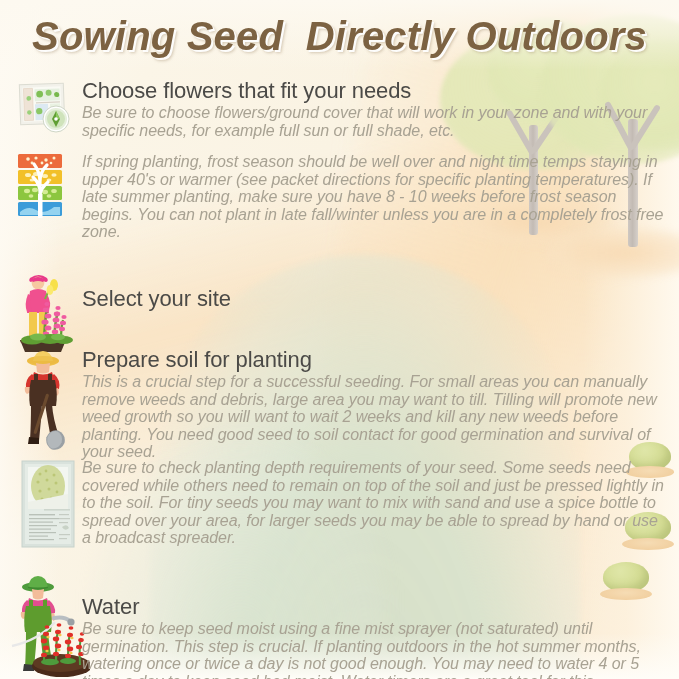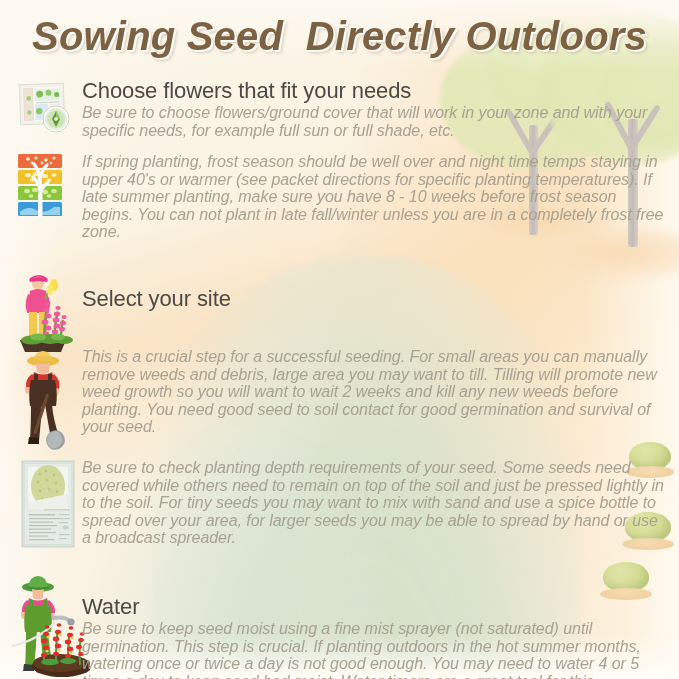--- a/index.html
+++ b/index.html
@@ -371,20 +371,21 @@
 
           <path d="M15 90 l10 1 l0 6 l-11 0 z" fill="#2f1d12"></path>
           <path d="M37 89 l9 -3 l2 6 l-10 3 z" fill="#2f1d12"></path>
 
           <rect x="26" y="46" width="3.2" height="42" rx="1.5" fill="#6b4a2e" transform="rotate(18 28 66)"></rect>
           <path d="M41 83 q9 1 10 10 q-1 9 -10 10 q-8 -2 -9 -10 q1 -9 9 -10z" fill="#9aa0a4" transform="rotate(18 41 93)"></path>
           <path d="M40 84 q7 1 8 9 q-1 8 -8 9 q-6 -2 -7 -9 q1 -8 7 -9z" fill="#b3b8bb" transform="rotate(18 41 93)"></path>
         </svg>
       </div>
       <div class="body" style="left:68px;top:0px;width:588px;">
+        <h2>Prepare soil for planting</h2>
         <p>This is a crucial step for a successful seeding. For small areas you can manually remove weeds and debris, large area you may want to till. Tilling will promote new weed growth so you will want to wait 2 weeks and kill any new weeds before planting. You need good seed to soil contact for good germination and survival of your seed.</p>
       </div>
     </div>
 
     <div class="step" style="left:14px;top:444px;width:655px;">
       <div class="icon-wrap" style="width:72px;height:94px;">
         <svg width="72" height="94" viewBox="0 0 72 94">
           <rect x="8" y="3" width="52" height="86" fill="#d9e2dc" stroke="#c6d2cb" stroke-width="1"></rect>
           <rect x="11" y="6" width="46" height="80" fill="#e5ece6"></rect>
 

